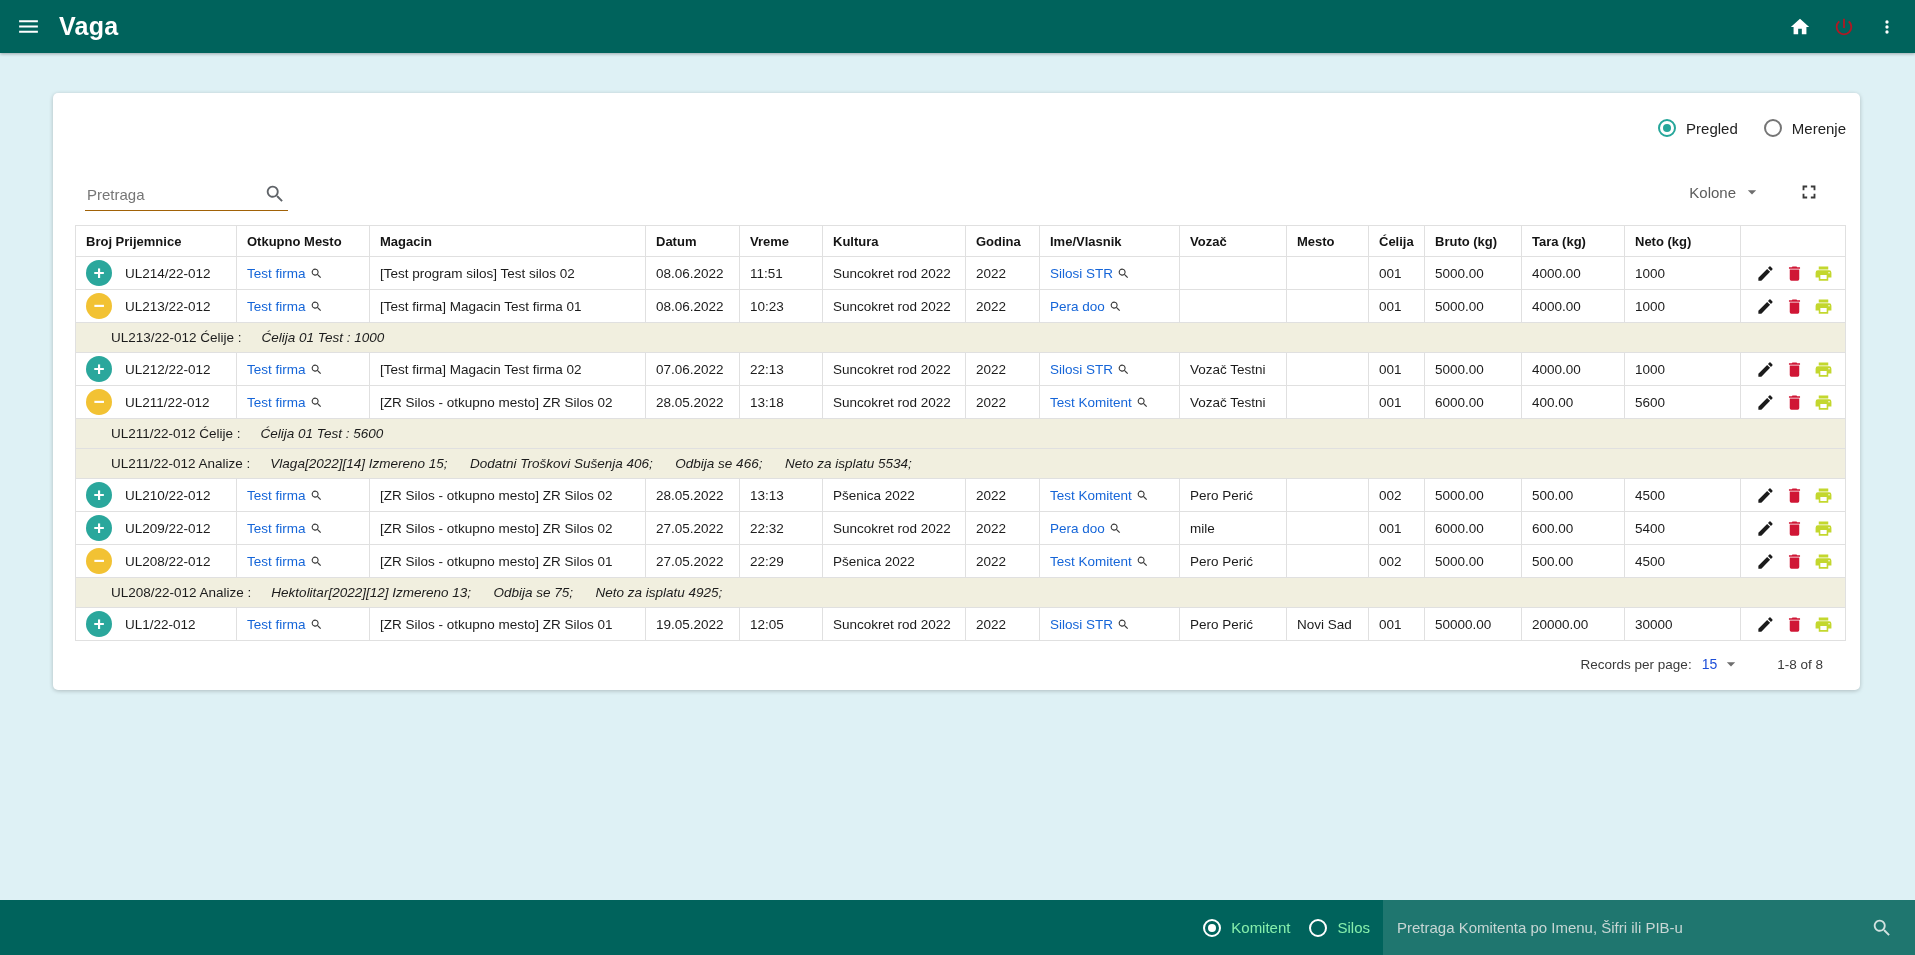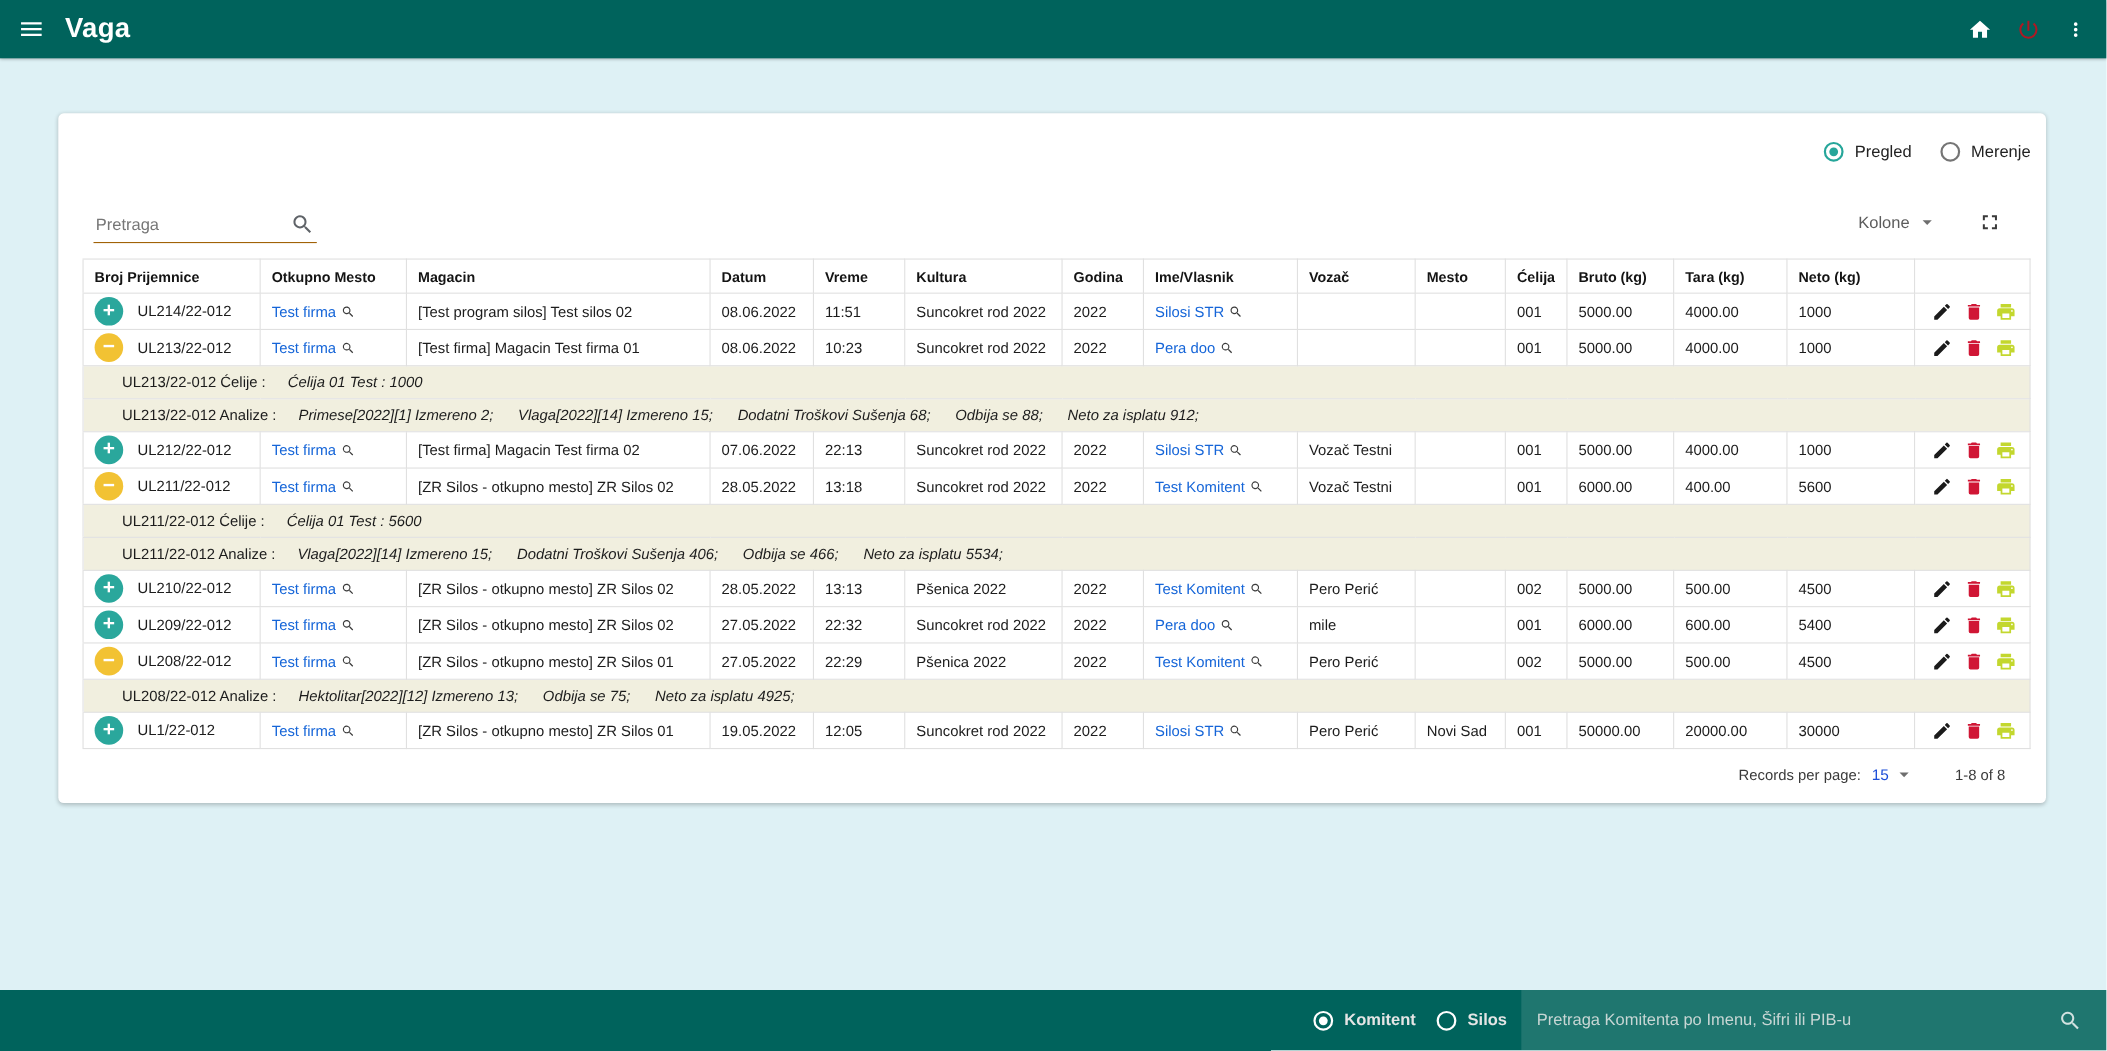--- a/index.html
+++ b/index.html
@@ -21,21 +21,21 @@
   .appbar .hamburger svg{width:25px;height:25px}
   .app-title{color:#fff;font-size:25px;font-weight:700;letter-spacing:.3px}
   .appbar .spacer{flex:1}
   .appbar .right-icn{margin-left:22px;cursor:pointer}
   .appbar .home{color:#fff}
   .appbar .power{color:var(--c-power-red)}
   .appbar .kebab{color:#fff}
   .appbar .kebab svg{width:20px;height:20px}
 
   
-  .card{position:absolute;left:53px;top:103px;width:1807px;background:#fff;border-radius:5px;
+  .card{position:absolute;left:53px;top:93px;width:1807px;background:#fff;border-radius:5px;
         box-shadow:0 1px 4px rgba(0,0,0,.22);padding-bottom:16px}
   .view-toggle{display:flex;justify-content:flex-end;align-items:center;gap:26px;padding:26px 14px 0 0}
   .radio-opt{display:inline-flex;align-items:center;cursor:pointer}
   .radio{width:18px;height:18px;border:2px solid #757575;border-radius:50%;position:relative;flex:none}
   .radio.selected{border-color:var(--c-accent-teal)}
   .radio.selected::after{content:'';position:absolute;inset:3px;border-radius:50%;background:var(--c-accent-teal)}
   .radio-label{margin-left:10px;font-size:15px;color:#222;white-space:pre}
 
   
   .toolbar{display:flex;justify-content:space-between;align-items:flex-end;margin:30px 40px 0 32px;height:44px}
@@ -84,21 +84,21 @@
   .psize{margin-left:10px;font-size:14px;color:#1d4ed8}
   .parrow{color:#6e6e6e;margin-left:4px;cursor:pointer}
   .parrow svg{width:20px;height:20px}
   .prange{margin-left:36px}
 
   
   .bottombar{position:absolute;left:0;bottom:0;width:100%;height:55px;background:var(--c-appbar);
              display:flex;align-items:center;justify-content:flex-end}
   .bottombar .radio{border-color:#fff}
   .bottombar .radio.selected::after{background:#fff}
-  .bottombar .radio-label{color:#e5e5e5;font-weight:700}
+  .bottombar .radio-label{color:#86efac;font-weight:400}
   .bb-opt2{margin-left:19px}
   .bb-search{width:532px;height:55px;margin-left:13px;background:rgba(255,255,255,.12);
              display:flex;align-items:center}
   .bb-search input{flex:1;background:transparent;border:none;outline:none;font-size:15px;
              color:#eef5f4;padding-left:14px;font-family:"Liberation Sans",sans-serif}
   .bb-search input::placeholder{color:#c7d6d4}
   .bb-search .icn{color:#d2e2e0;margin-right:22px;cursor:pointer}
 </style>
 </head>
 <body>
@@ -285,23 +285,20 @@
               </svg>
             </span><span class="icn a-print">
               <svg viewBox="0 0 24 24">
                 <path d="M19 8H5a3 3 0 0 0-3 3v6h4v4h12v-4h4v-6a3 3 0 0 0-3-3zm-3 11H8v-5h8zm3-7a1 1 0 1 1 1-1 1 1 0 0 1-1 1zm-1-9H6v4h12z"></path>
               </svg>
             </span></td>
         </tr>
         <tr class="detail">
           <td colspan="15"><span class="dl">UL213/22-012 Ćelije :</span><span class="dv">Ćelija 01 Test : 1000</span></td>
         </tr>
-        <tr class="detail">
-          <td colspan="15"><span class="dl">UL213/22-012 Analize :</span><span class="dv">Primese[2022][1] Izmereno 2;      Vlaga[2022][14] Izmereno 15;      Dodatni Troškovi Sušenja 68;      Odbija se 88;      Neto za isplatu 912;</span></td>
-        </tr>
         <tr>
           <td class="cell"><span class="expand plus">+</span><span class="rid">UL212/22-012</span></td>
           <td class="cell"><a class="lnk">
               <span>Test firma</span>
               <span class="icn mini">
                 <svg viewBox="0 0 24 24">
                   <path d="M15.5 14h-.79l-.28-.27a6.5 6.5 0 1 0-.7.7l.27.28v.79l5 4.99L20.49 19zm-6 0A4.5 4.5 0 1 1 14 9.5 4.5 4.5 0 0 1 9.5 14z"></path>
                 </svg>
               </span>
             </a></td>

